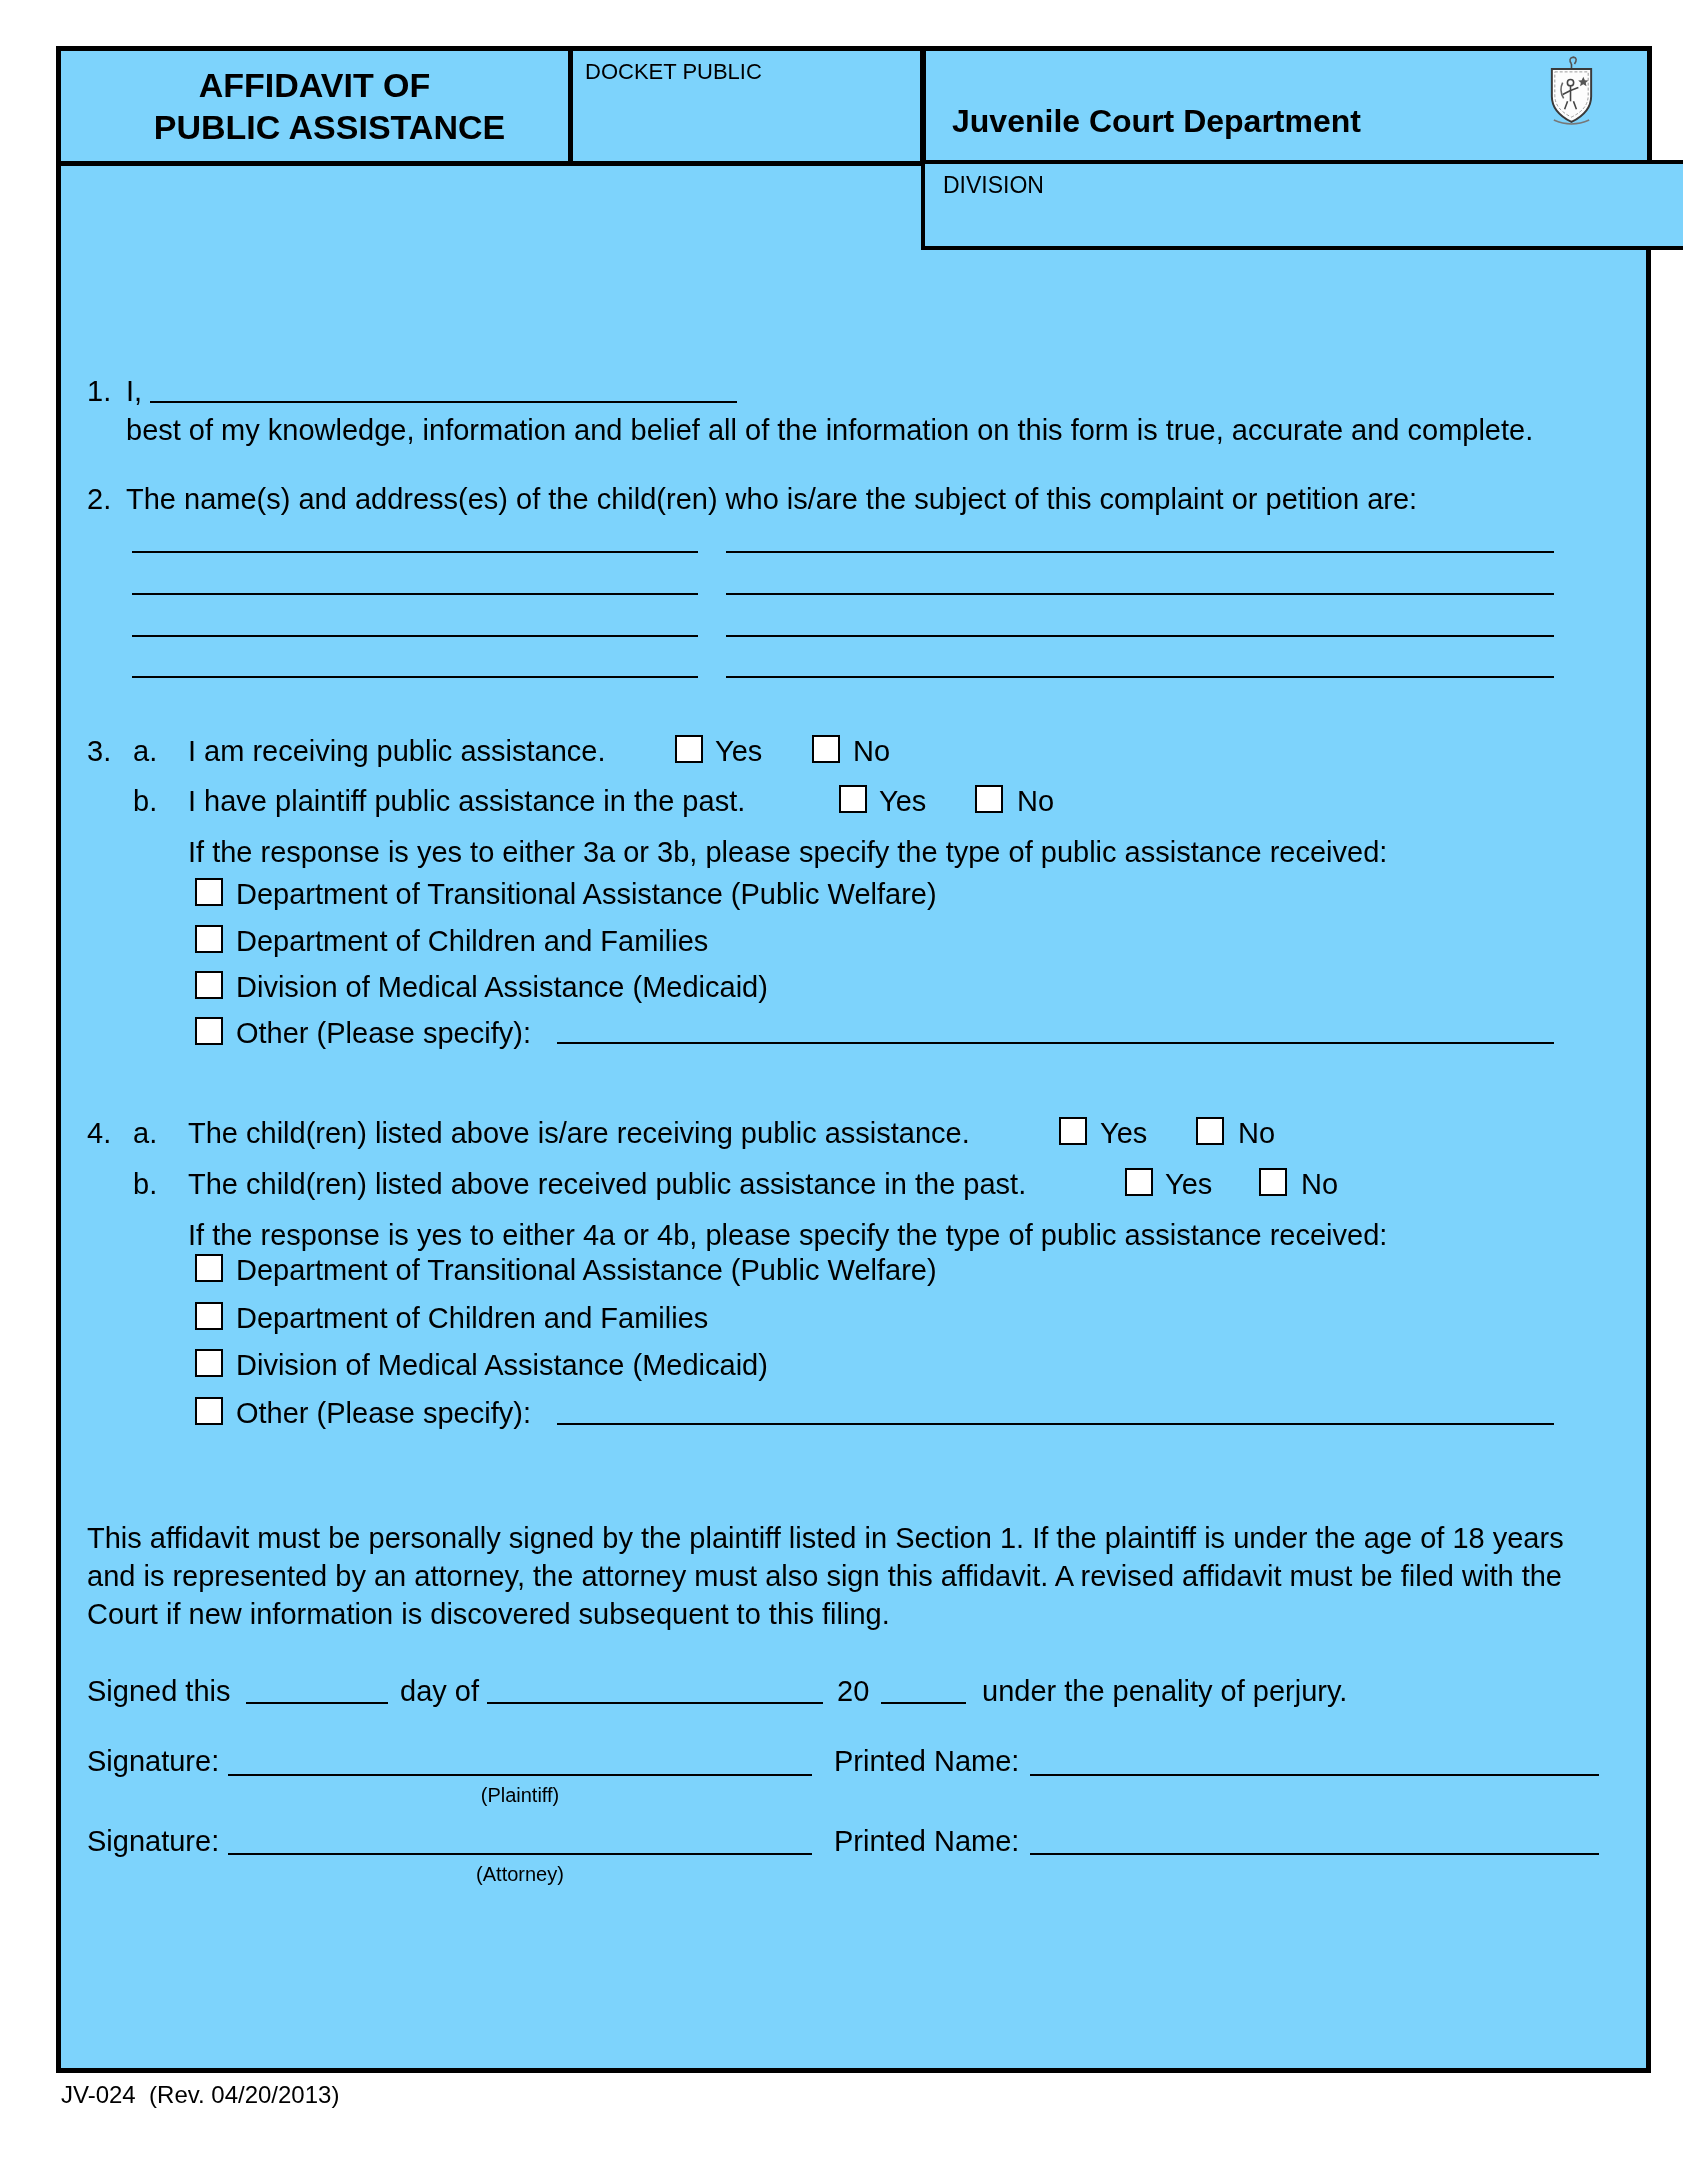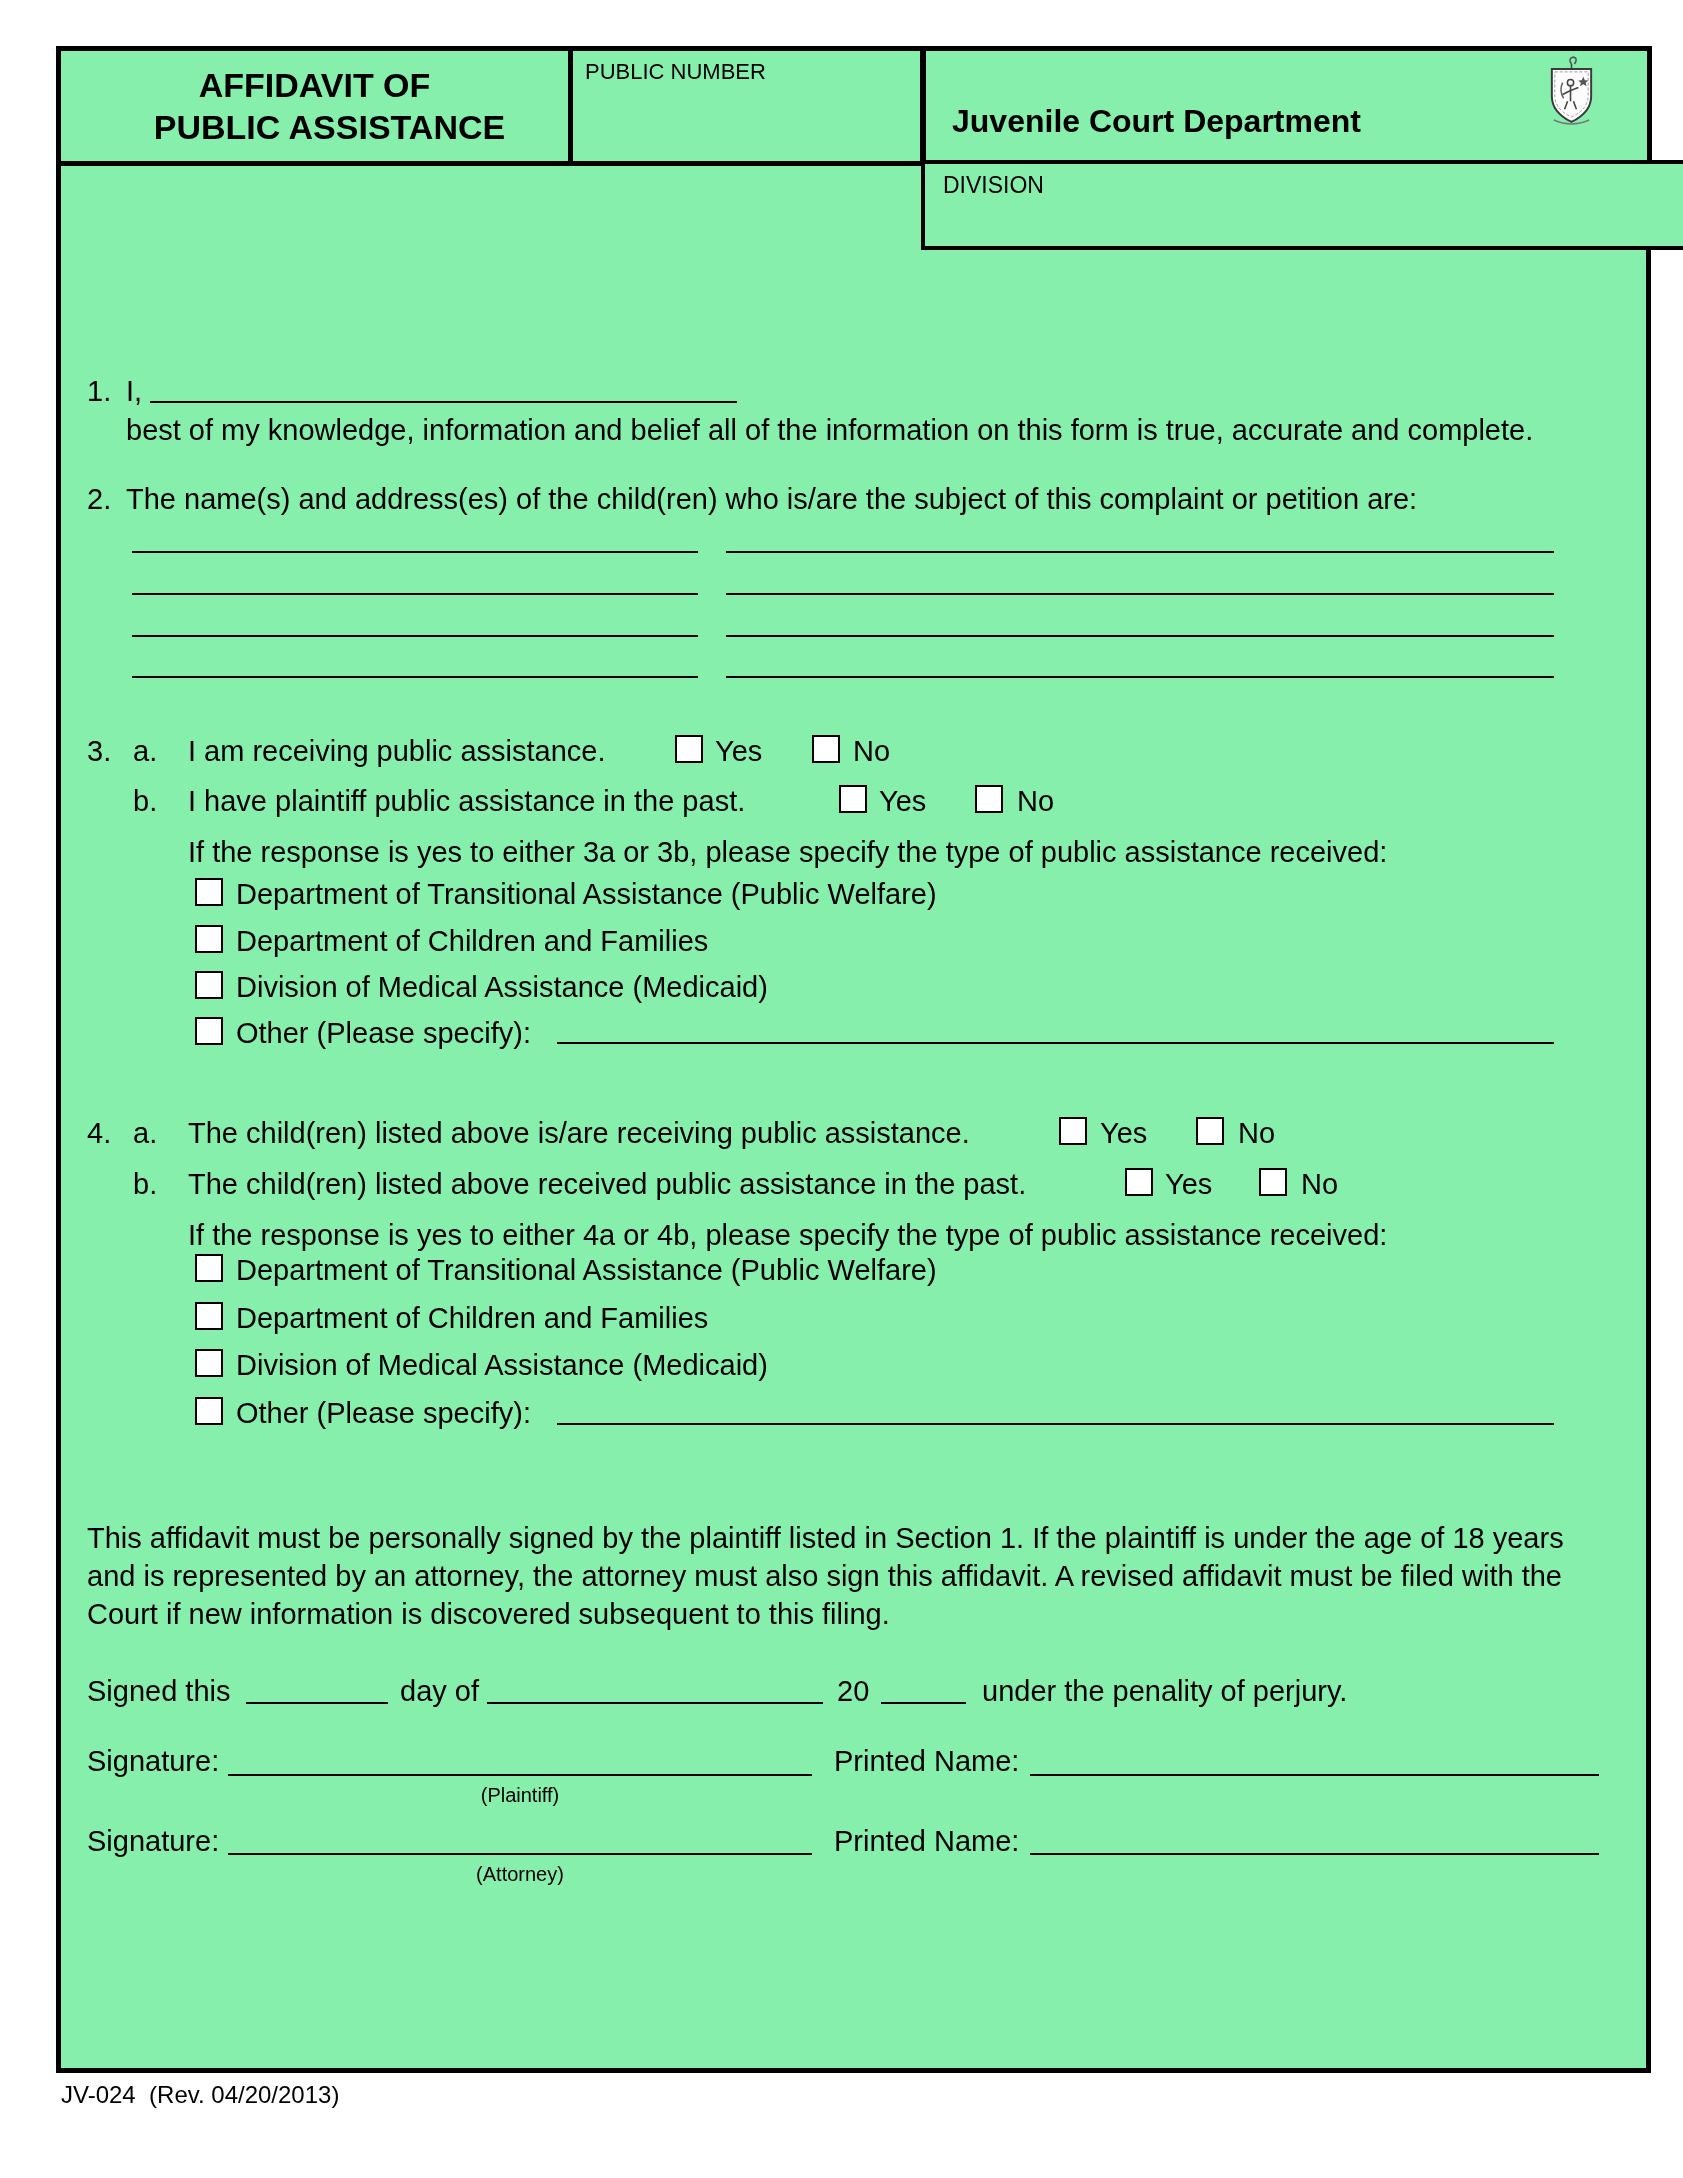--- a/index.html
+++ b/index.html
@@ -1,40 +1,40 @@
 <!DOCTYPE html>
 <html><head>
 <meta charset="utf-8">
 <style>
   html,body{margin:0;padding:0;background:#ffffff;}
   .page{position:relative;width:1683px;height:2178px;background:#ffffff;
         font-family:"Liberation Sans",sans-serif;color:#000;overflow:hidden;}
   .t{position:absolute;font-size:29px;line-height:34px;white-space:nowrap;}
   .bold{font-weight:bold;}
   .small{font-size:20px;line-height:24px;}
-  .box{position:absolute;box-sizing:border-box;border:5px solid #000;background:#86efac;}
+  .box{position:absolute;box-sizing:border-box;border:5px solid #000;background:#7dd3fc;}
   .line{position:absolute;height:2px;background:#000;}
   .cb{position:absolute;box-sizing:border-box;width:28px;height:28px;border:2px solid #000;background:#fff;}
   .cell-label{font-size:22px;line-height:26px;}
   .wrap{white-space:normal;}
 </style>
 </head>
 <body>
 
 <div class="page">
 
   <div class="box" style="left:56px;top:46px;width:1595px;height:2027px;border-width:5px;"></div>
 
   <div class="box" style="left:56px;top:46px;width:517px;height:120px;display:flex;flex-direction:column;justify-content:center;align-items:center;">
     <div class="bold" style="font-size:34px;line-height:42px;">AFFIDAVIT OF</div>
     <div class="bold" style="font-size:34px;line-height:42px;margin-left:30px;">PUBLIC ASSISTANCE</div>
   </div>
 
   <div class="box" style="left:568px;top:46px;width:357px;height:120px;">
-    <div class="cell-label" style="position:absolute;left:12px;top:8px;">PUBLIC NUMBER</div>
+    <div class="cell-label" style="position:absolute;left:12px;top:8px;">DOCKET PUBLIC</div>
     <div style="position:absolute;left:4px;top:36px;right:4px;bottom:4px;"></div>
   </div>
 
   <div class="box" style="left:921px;top:46px;width:731px;height:120px;">
     <div class="bold" style="position:absolute;left:26px;top:50px;font-size:32px;line-height:40px;white-space:nowrap;">Juvenile Court Department</div>
     <svg style="position:absolute;right:48px;top:4px;" width="55" height="75" viewBox="0 0 56 76">
       <g fill="none" stroke="#4a4a4a" stroke-width="1.6">
         <path d="M28 9 q-4 -6 2 -7 q5 1 1 7" stroke="#555"></path>
         <line x1="28" y1="9" x2="28" y2="14"></line>
         <path d="M8 14 h40 v28 q0 16 -20 26 q-20 -10 -20 -26 z" fill="#fdfdfd" stroke="#3a3a3a" stroke-width="2"></path>

